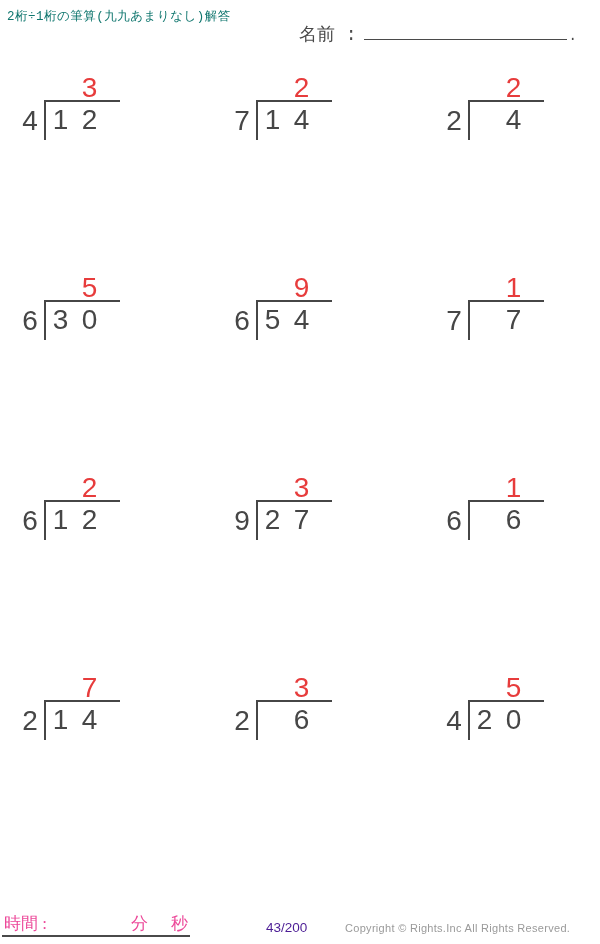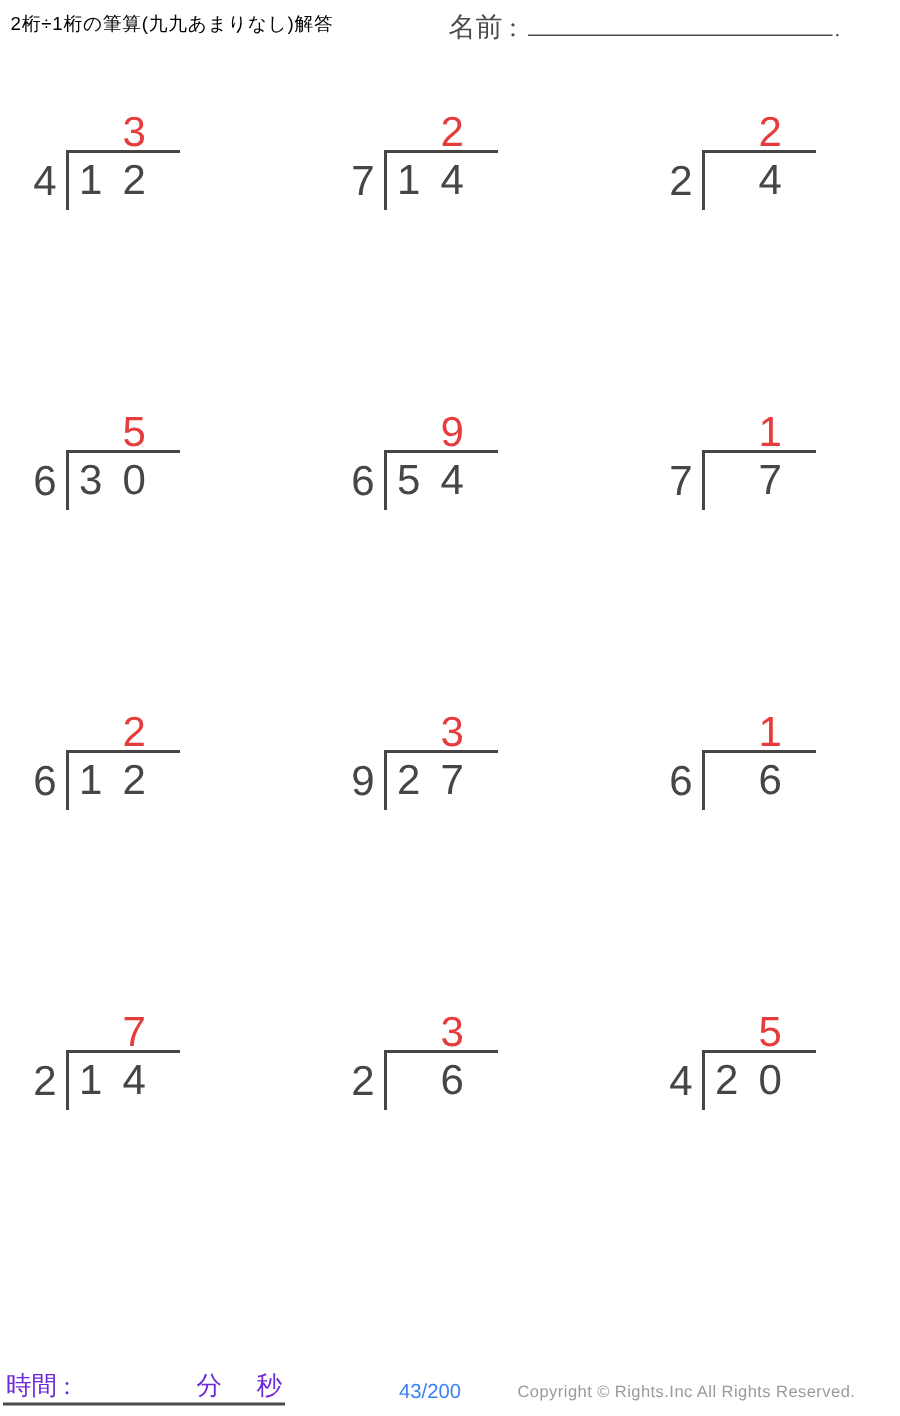--- a/index.html
+++ b/index.html
@@ -1,44 +1,44 @@
 <!DOCTYPE html>
 <html><head>
 <meta charset="utf-8">
 <style>
   html,body{margin:0;padding:0;background:#fff;}
   .page{position:relative;width:600px;height:944px;background:#ffffff;overflow:hidden;
         font-family:"Liberation Sans",sans-serif;}
   
-  .title{position:absolute;left:7px;top:8px;font-family:Liberation Sans, sans-serif;
-         font-size:12.5px;color:#000000;letter-spacing:0.5px;}
-  .name-area{position:absolute;left:299px;top:6px;font-family:Liberation Serif, serif;
+  .title{position:absolute;left:7px;top:8px;font-family:Liberation Mono, monospace;
+         font-size:12.5px;color:#0f766e;letter-spacing:0.5px;}
+  .name-area{position:absolute;left:299px;top:22px;font-family:Liberation Mono, monospace;
              font-size:18px;color:#4a4a4a;white-space:nowrap;}
   .name-line{display:inline-block;width:203px;height:17px;border-bottom:1.6px solid #4a4a4a;
              margin-left:7px;}
   .name-period{font-size:14px;margin-left:2px;}
   
   .cell{position:absolute;width:150px;height:70px;color:#464646;}
   .r0{top:74px}.r1{top:274px}.r2{top:474px}.r3{top:674px}
   .c0{left:16px}.c1{left:228px}.c2{left:440px}
   .quotient{position:absolute;left:59px;top:2px;width:29px;text-align:center;
             font-size:28px;line-height:24px;color:#e73c3c;}
   .divisor{position:absolute;left:0;top:28px;width:28px;text-align:center;
            font-size:28px;line-height:38px;}
   .bracket{position:absolute;left:28px;top:26px;width:74px;height:38px;
            border-top:2px solid #464646;border-left:2px solid #464646;display:flex;}
   .tens,.ones{width:29px;text-align:center;font-size:28px;line-height:36px;}
   
   .time-area{position:absolute;left:2px;top:910px;width:188px;height:25px;
              border-bottom:2px solid #4a4a4a;font-family:"Liberation Serif",serif;
-             font-size:17px;color:#6d28d9;}
+             font-size:17px;color:#ec4899;}
   .time-label{position:absolute;left:2px;top:2px;}
   .minutes-label{position:absolute;left:129px;top:2px;}
   .seconds-label{position:absolute;left:169px;top:2px;}
-  .page-number{position:absolute;left:266px;top:920px;font-size:13.5px;color:#3b82f6;}
+  .page-number{position:absolute;left:266px;top:920px;font-size:13.5px;color:#4c1d95;}
   .copyright{position:absolute;left:345px;top:922px;font-size:11px;color:#9a9a9a;
              letter-spacing:0.3px;}
 </style>
 </head>
 <body>
 
 <div class="page">
 
   <div class="title">2桁÷1桁の筆算(九九あまりなし)解答</div>
 

